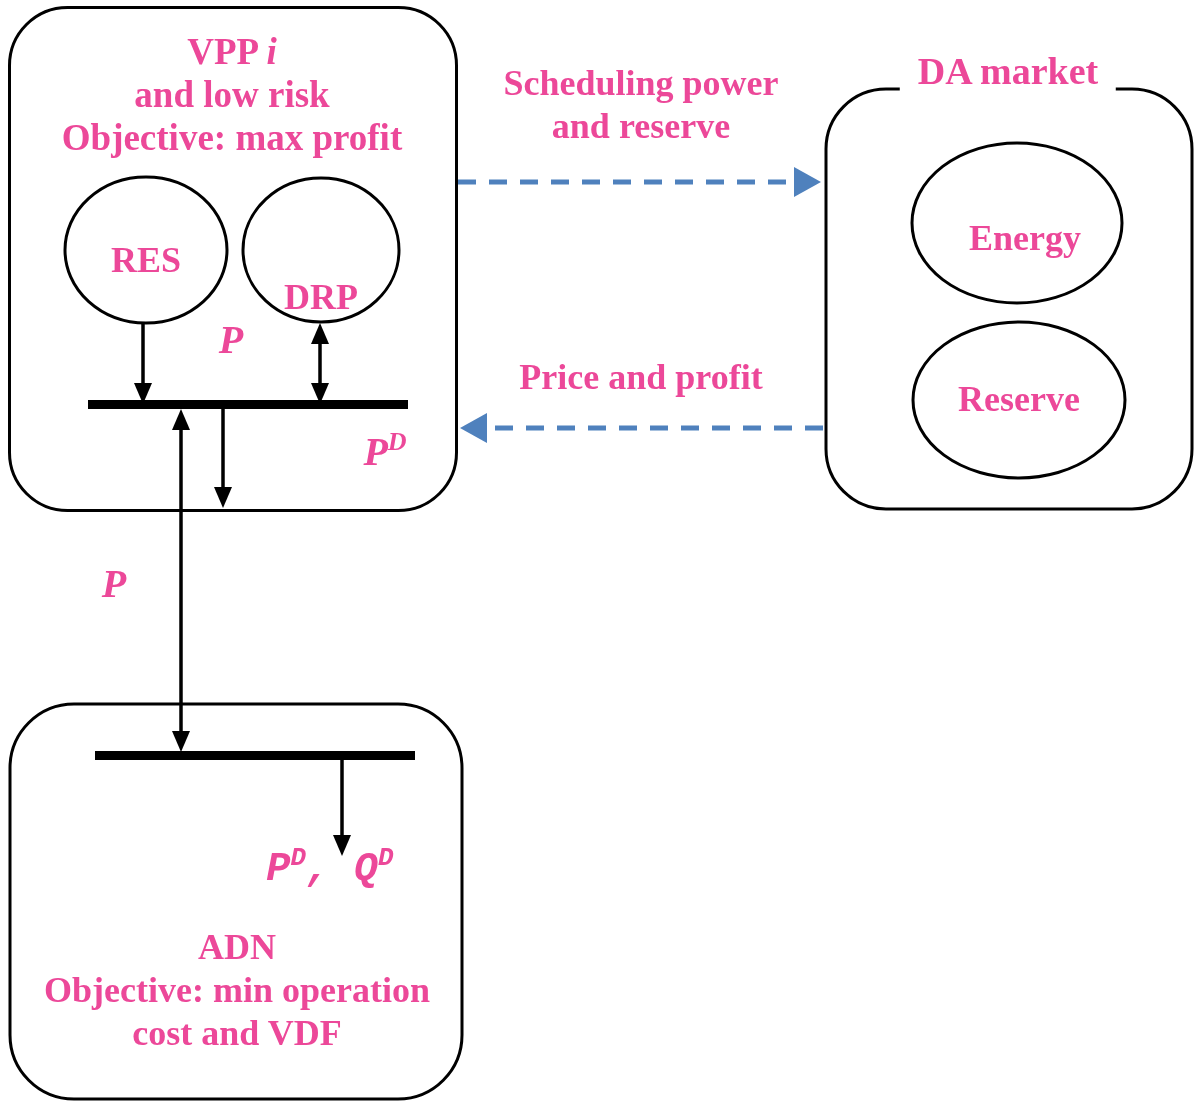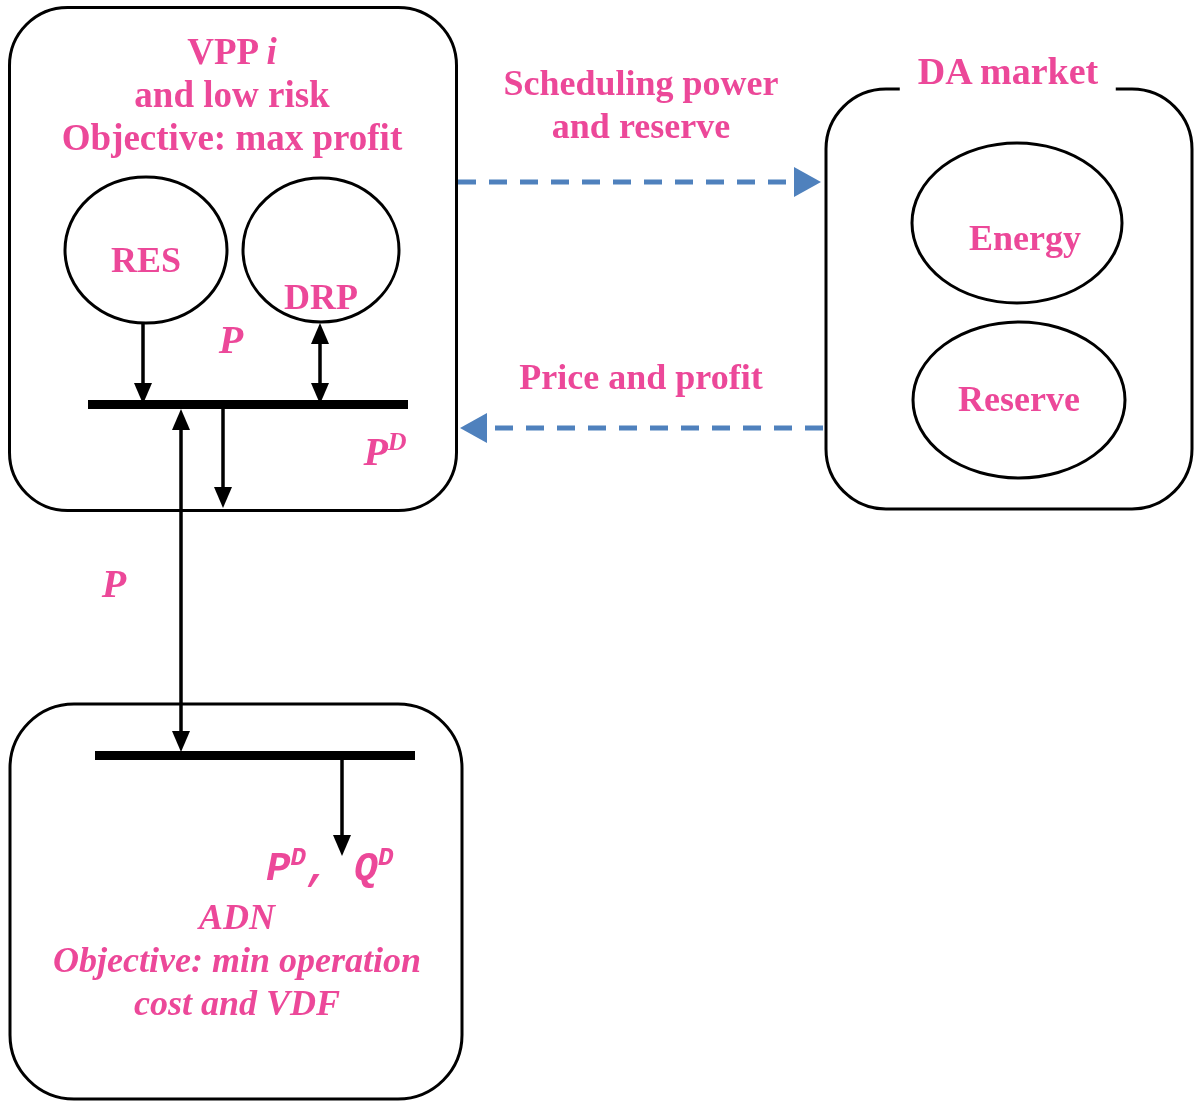--- a/index.html
+++ b/index.html
@@ -112,19 +112,19 @@
     <div>and reserve</div>
   </div>
   <div class="lbl" style="left:641px; top:356px;">Price and profit</div>
 
   <div class="lbl boxed-title" style="left:1008px; top:50px; font-size:38px;">DA market</div>
   <div class="lbl" style="left:1025px; top:201px;margin-top:16px;">Energy</div>
   <div class="lbl" style="left:1019px; top:378px;">Reserve</div>
 
   <div class="lbl math" style="left:330px; top:850px;font-family:Liberation Mono, monospace;"><span>P</span><span class="sup">D</span><span>, </span><span>Q</span><span class="sup">D</span></div>
 
-  <div class="lbl" style="left:237px; top:896px;font-style:italic;">
+  <div class="lbl" style="left:237px; top:926px;">
     <div>ADN</div>
     <div>Objective: min operation</div>
     <div>cost and VDF</div>
   </div>
 
 </div>
 
 </body></html>

